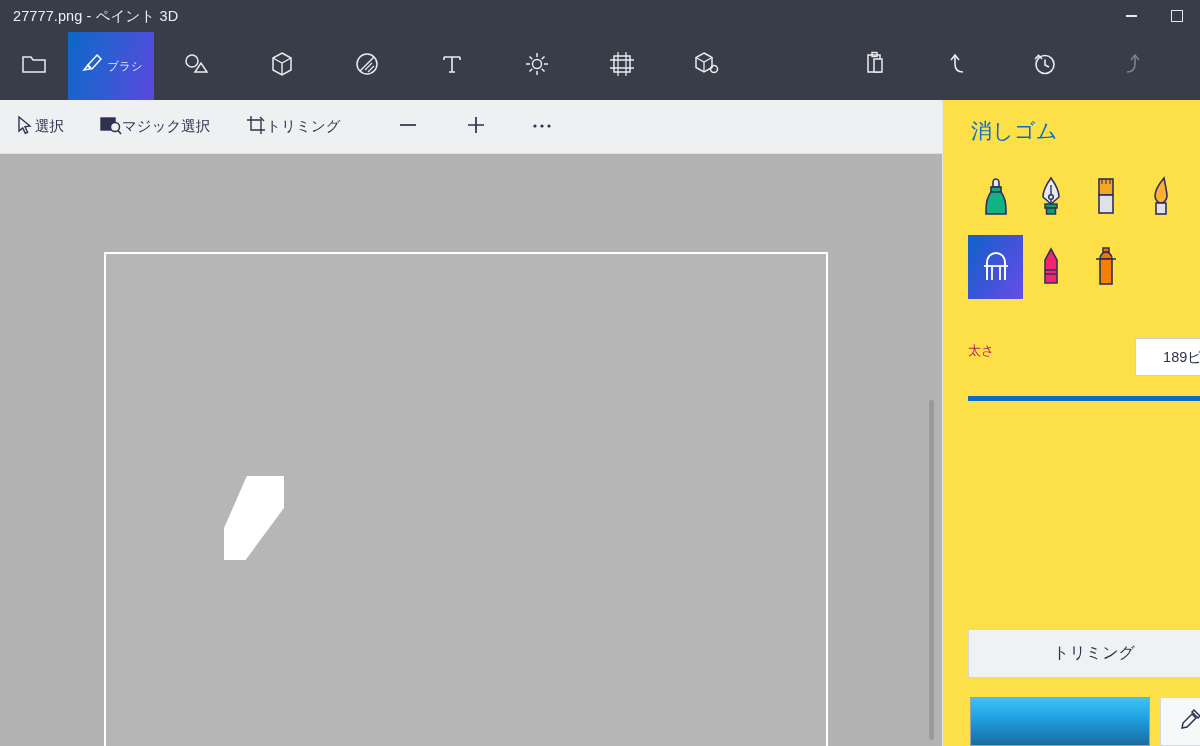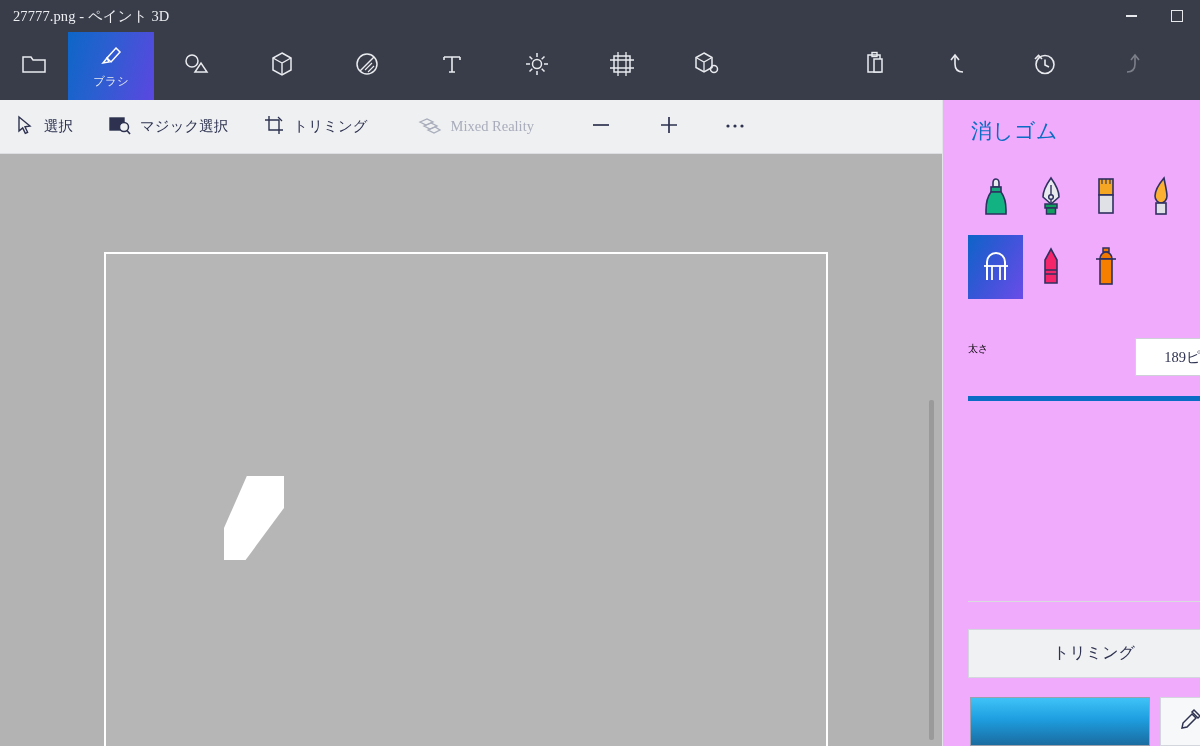--- a/index.html
+++ b/index.html
@@ -2,21 +2,21 @@
 <html><head>
 <meta charset="utf-8">
 <style>
   * { box-sizing: border-box; margin: 0; padding: 0; }
   html, body {
     width: 1200px; height: 746px;
     overflow: hidden;
     font-family: "Liberation Sans", "DejaVu Sans", sans-serif;
     background: #f0f1f3;
   }
-  .app { position: relative; width: 1200px; height: 746px; overflow: hidden; font-family: Liberation Serif, serif; }
+  .app { position: relative; width: 1200px; height: 746px; overflow: hidden; }
 
   
   .titlebar {
     position: absolute; left: 0; top: 0; width: 1200px; height: 32px;
     background: #393d49; display: flex; align-items: center;
   }
   .title-text {
     color: #eceef2; font-size: 14.5px; padding-left: 13px;
     letter-spacing: .1px; white-space: nowrap;
   }
@@ -31,39 +31,39 @@
     width: 12px; height: 12px; border: 1.6px solid #e6e8ec; display: block;
   }
 
   
   .ribbon {
     position: absolute; left: 0; top: 32px; width: 1200px; height: 68px;
     background: #393d49; display: flex; align-items: stretch;
   }
   .rib-item {
     width: 85px; height: 68px;
-    display: flex; flex-direction: column; align-items: center; justify-content: center;
+    display: flex; flex-direction: row; align-items: center; justify-content: center;
     color: #e9ebef; gap: 2px;
   }
   .rib-item.active {
     background: linear-gradient(105deg, #0d66c8 0%, #2a5fd0 40%, #5b47e0 100%);
   }
   .rib-item.disabled { opacity: .38; }
   .rib-label { font-size: 11.5px; line-height: 1; margin-top: 1px; }
   .rib-spacer { flex: 1; }
   .rib-sep { width: 28px; }
 
   
   .toolbar2 {
     position: absolute; left: 0; top: 100px; width: 942px; height: 54px;
     background: #eff0f2; display: flex; align-items: center;
     border-bottom: 1px solid #dcdee2;
   }
   .t2-item {
-    display: flex; align-items: center; height: 60px; padding: 0 14px; gap: 9px;
+    display: flex; align-items: center; height: 60px; padding: 0 14px; 
     color: #2e3250; font-size: 14.5px; white-space: nowrap;
   }
   .t2-item.disabled { color: #a9adbb; }
   .t2-item.icon-only { padding: 0 18px; }
 
   
   .canvas-area {
     position: absolute; left: 0; top: 154px; width: 942px; height: 592px;
     background: #b3b3b3; overflow: hidden;
   }
@@ -80,21 +80,21 @@
     position: absolute; right: 6px; top: 246px; width: 8px; height: 340px;
   }
   .vscroll-thumb {
     position: absolute; right: 8px; top: 246px; width: 5px; height: 340px;
     background: #9a9a9a; border-radius: 2px;
   }
 
   
   .panel {
     position: absolute; left: 942px; top: 100px; width: 258px; height: 646px;
-    background: #f0abfc; border-left: 1px solid #e2e4e8;
+    background: #fde047; border-left: 1px solid #e2e4e8;
     overflow: hidden;
   }
   .panel-title {
     color: #0a6cc4; font-size: 21px; padding: 17px 0 0 28px; letter-spacing: .3px;
   }
   .brush-grid {
     position: absolute; left: 968px; top: 165px; width: 300px;
     display: flex; flex-wrap: wrap;
   }
   .brush-cell {
@@ -103,21 +103,21 @@
   }
   .brush-cell.selected {
     background: linear-gradient(120deg, #0d64c8 0%, #3a55d8 48%, #6a4ce8 100%);
   }
   .brush-cell svg { display: block; }
 
   .thickness-row {
     position: absolute; left: 968px; top: 342px; width: 260px;
     display: flex; align-items: center;
   }
-  .thickness-label { color: #000000; font-size: 10px; }
+  .thickness-label { color: #be185d; font-size: 13px; }
   .thickness-box {
     position: absolute; left: 1135px; top: 338px; width: 110px; height: 38px;
     background: #ffffff; border: 1px solid #cdd0d6;
     display: flex; align-items: center; justify-content: center;
     color: #2e3250; font-size: 14.5px; overflow: hidden; white-space: nowrap;
   }
   .slider-wrap { position: absolute; left: 968px; top: 390px; width: 260px; height: 18px; }
   .slider-track {
     position: absolute; left: 0; top: 6px; width: 260px; height: 5px;
     background: #0a6cc4;
@@ -312,30 +312,20 @@
     <div class="t2-item" style="padding-left:22px;">
       <span>
         <svg width="20" height="20" viewBox="0 0 20 20" fill="none">
           <path d="M5 1v14h14M1 5h14v14" stroke="#2e3250" stroke-width="1.4" fill="none"></path>
           <path d="M14 2l4 4" stroke="#2e3250" stroke-width="1.3"></path>
         </svg>
       </span>
       <span>トリミング</span>
     </div>
 
-    <div class="t2-item disabled" style="padding-left:36px;">
-      <span>
-        <svg width="24" height="20" viewBox="0 0 24 20" fill="none">
-          <path d="M2 7l7-3 6 3-7 3z" stroke="#a9adbb" stroke-width="1.3" fill="none"></path>
-          <path d="M6 11l7-3 6 3-7 3z" stroke="#a9adbb" stroke-width="1.3" fill="none"></path>
-          <path d="M10 15l7-3 5 3-6 3z" stroke="#a9adbb" stroke-width="1.3" fill="none"></path>
-        </svg>
-      </span>
-      <span>Mixed Reality</span>
-    </div>
 
 
     <div class="t2-item icon-only" style="padding-left:42px;">
       <span>
         <svg width="22" height="20" viewBox="0 0 22 20" fill="none">
           <path d="M3 10h16" stroke="#2e3250" stroke-width="1.7"></path>
         </svg>
       </span>
     </div>
 

